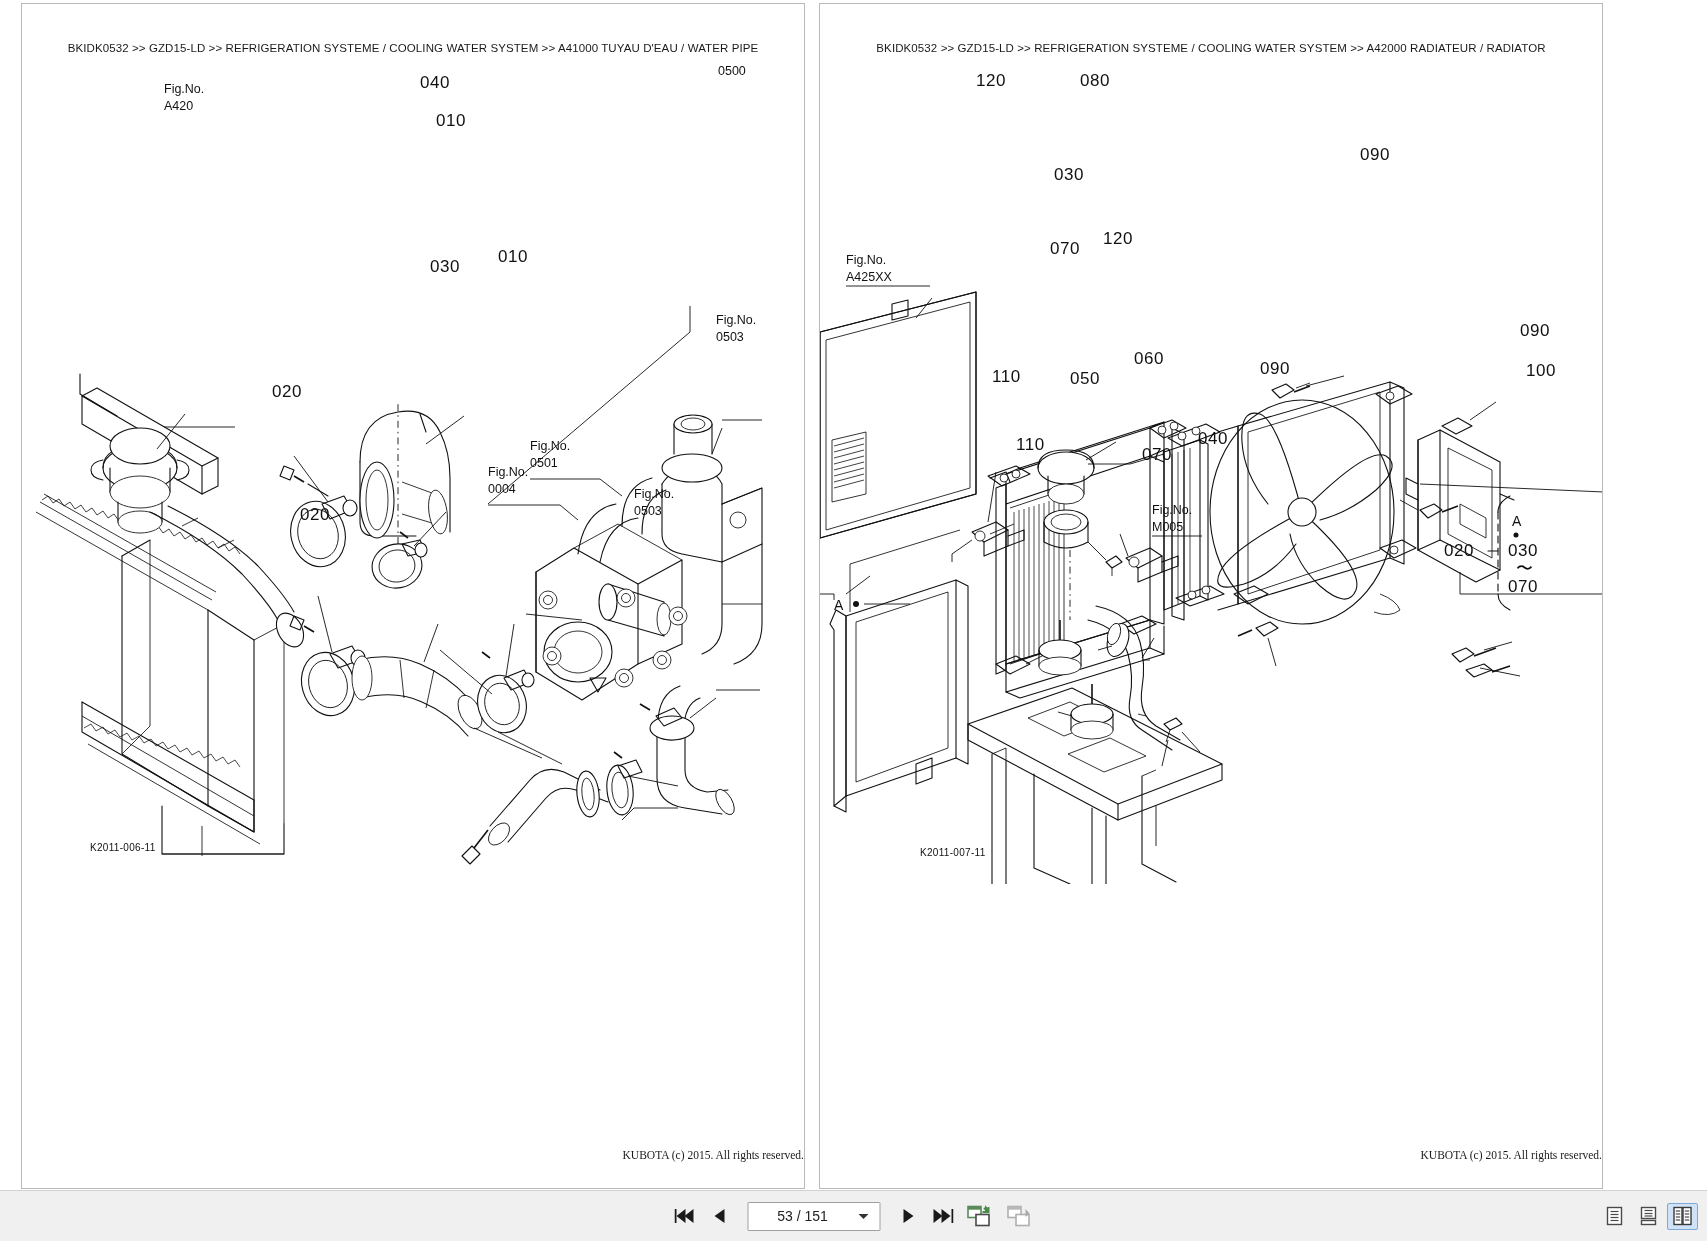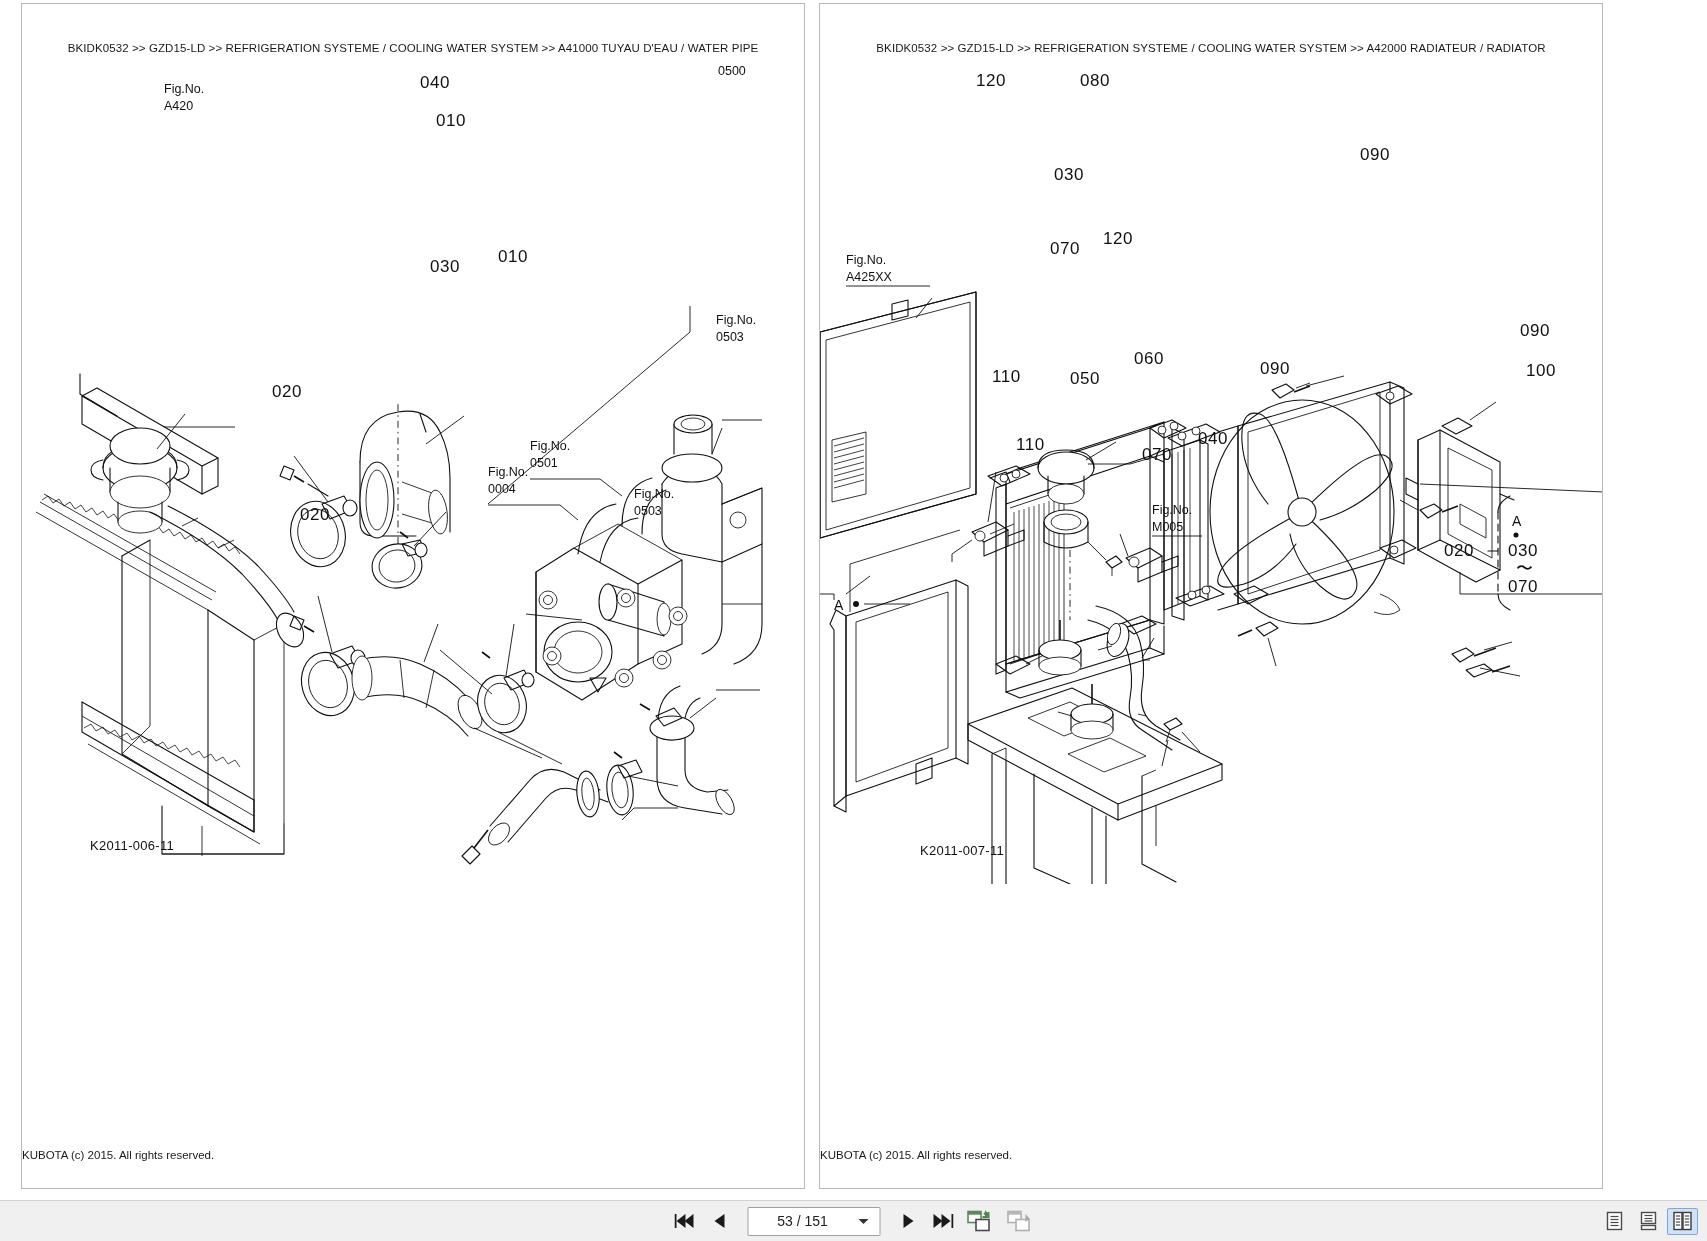--- a/index.html
+++ b/index.html
@@ -42,27 +42,28 @@
     top: 38px; left: 0; right: 0;
     text-align: center;
     font-size: 11.5px;
     color: #1a1a1a;
     letter-spacing: 0.1px;
     white-space: nowrap;
   }
   .page-footer {
     position: absolute;
     bottom: 27px; left: 0; right: 0;
-    text-align: left;
+    text-align: right;
     font-size: 11.5px;
     color: #1a1a1a;
+    font-family: Liberation Serif, serif;
   }
   .drawing-code {
     position: absolute;
-    font-size: 13px;
+    font-size: 10px;
     color: #111;
     letter-spacing: 0.3px;
   }
   .page.left  .drawing-code { left: 68px; bottom: 335px; }
   .page.right .drawing-code { left: 60px; bottom: 330px; padding-left: 40px; }
 
   .art {
     position: absolute;
     left: 0; top: 60px;
     width: 784px; height: 820px;
@@ -77,21 +78,21 @@
   .wh { fill:#fff; stroke:#111; stroke-width:1.1; stroke-linejoin:round; }
   .wh-t { fill:#fff; stroke:#111; stroke-width:0.85; }
   .num { font-family:"Liberation Sans", sans-serif; font-size:17px; fill:#111; letter-spacing:0.5px; }
   .fig { font-family:"Liberation Sans", sans-serif; font-size:12.5px; fill:#111; }
   .figA { font-family:"Liberation Sans", sans-serif; font-size:14px; fill:#111; }
 
   
   .toolbar {
     position: absolute;
     left: 0; bottom: 0;
-    width: 1707px; height: 41px;
+    width: 1707px; height: 51px;
     background: #f0f0f0;
     border-top: 1px solid #d2d2d2;
     display: flex;
     align-items: center;
   }
   .tb-center {
     position: absolute;
     left: 50%;
     transform: translateX(-50%);
     display: flex;

